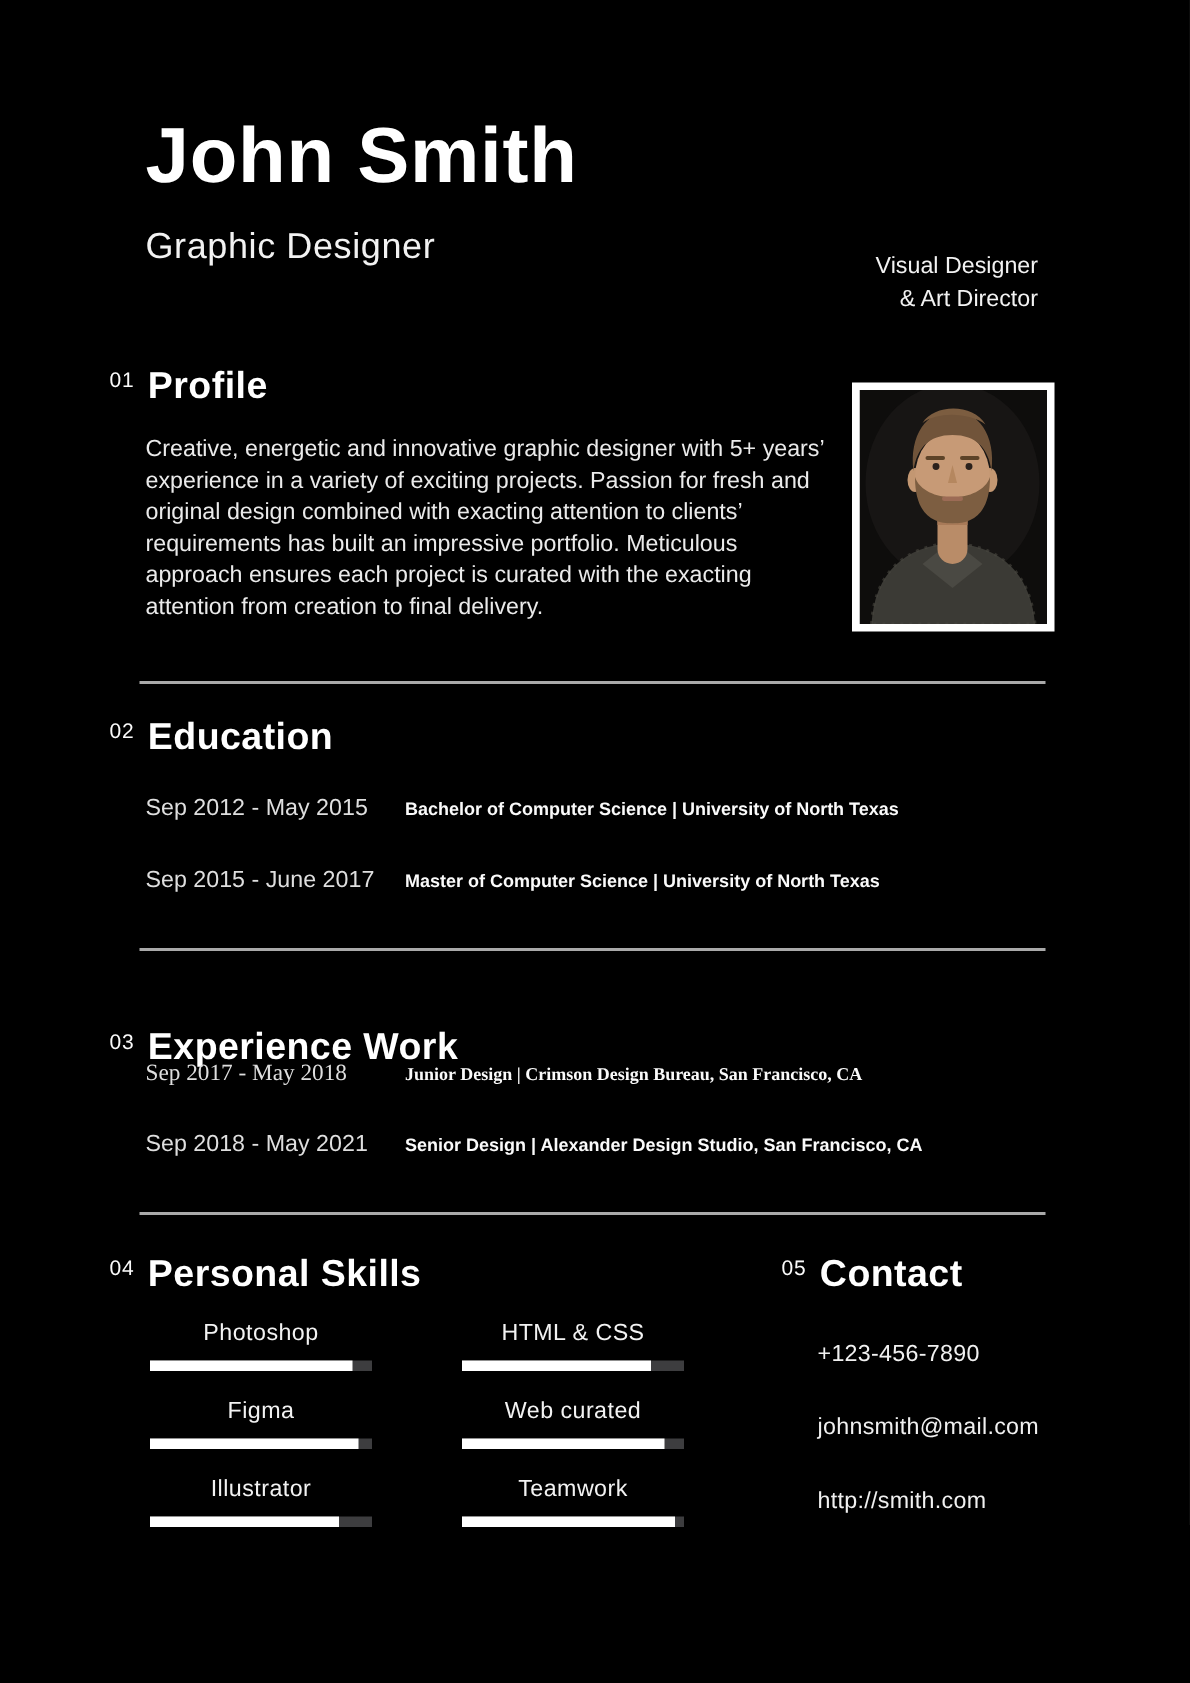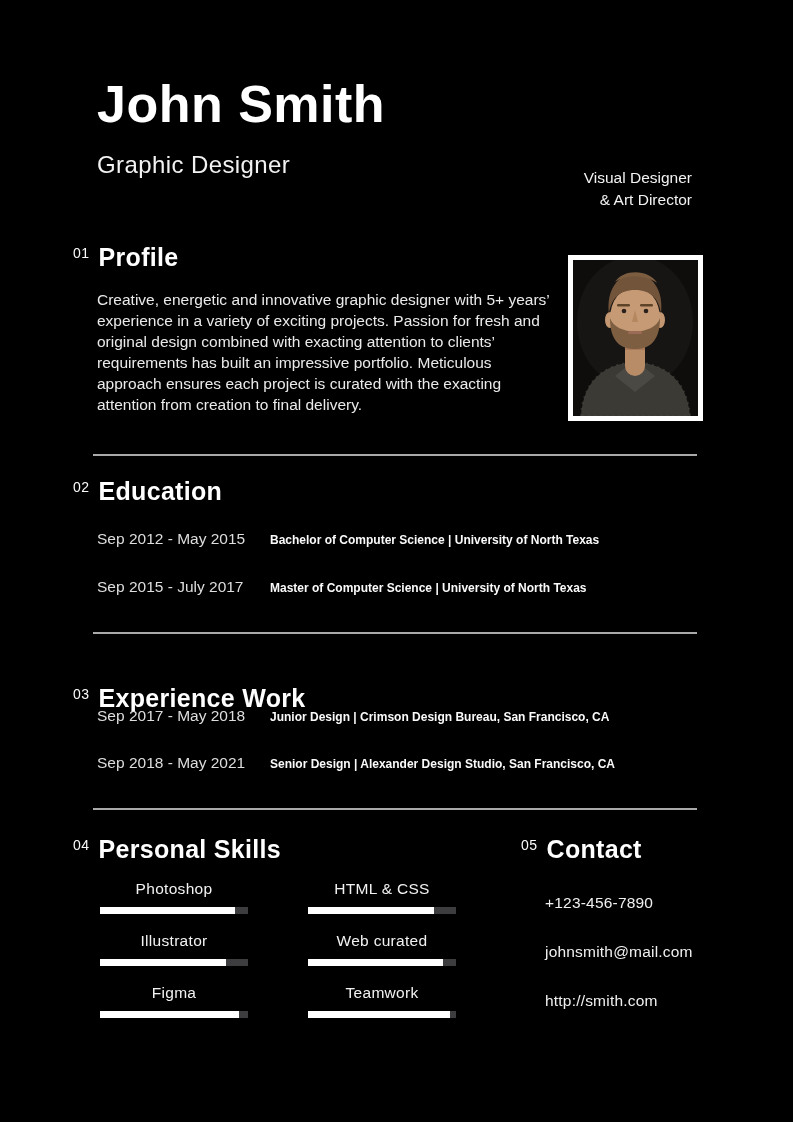--- a/index.html
+++ b/index.html
@@ -66,21 +66,21 @@
   #divider-1 { top: 454px; }
   #divider-2 { top: 632px; }
   #divider-3 { top: 808px; }
 
   
   .row { position: absolute; left: 97px; white-space: nowrap; font-size: 15.5px; }
   .row .dates { display: inline-block; width: 173px; color: #dedede; font-weight: 400; }
   .row .detail { font-size: 12px; font-weight: 700; color: #fafafa; }
   #edu-row-0 { top: 530px; }
   #edu-row-1 { top: 578px; }
-  #exp-row-0 { top: 707px; }
+  #exp-row-0 { top: 707px; font-family: Liberation Serif, serif; }
   #exp-row-1 { top: 754px; }
 
   
   .skills-col { position: absolute; top: 880px; width: 148px; }
   #skills-col-left  { left: 100px; }
   #skills-col-right { left: 308px; }
   .skill { margin-bottom: 18px; text-align: center; }
   .skill-label { font-size: 15.5px; font-weight: 400; color: #f2f2f2; letter-spacing: 0.3px; margin-bottom: 9px; }
   .skill-bar  { width: 148px; height: 7px; background: #3d3d3f; }
   .skill-fill { height: 7px; background: #ffffff; }
@@ -142,21 +142,21 @@
 
   <div class="divider" id="divider-1"></div>
 
   <div class="sec-head" id="education-head">
     <span class="sec-num">02</span><span class="sec-title">Education</span>
   </div>
   <div class="row" id="edu-row-0">
     <span class="dates">Sep 2012 - May 2015</span><span class="detail">Bachelor of Computer Science | University of North Texas</span>
   </div>
   <div class="row" id="edu-row-1">
-    <span class="dates">Sep 2015 - July 2017</span><span class="detail">Master of Computer Science | University of North Texas</span>
+    <span class="dates">Sep 2015 - June 2017</span><span class="detail">Master of Computer Science | University of North Texas</span>
   </div>
 
   <div class="divider" id="divider-2"></div>
 
   <div class="sec-head" id="experience-head">
     <span class="sec-num">03</span><span class="sec-title">Experience Work</span>
   </div>
   <div class="row" id="exp-row-0">
     <span class="dates">Sep 2017 - May 2018</span><span class="detail">Junior Design | Crimson Design Bureau, San Francisco, CA</span>
   </div>
@@ -171,29 +171,29 @@
   </div>
 
   <div class="skills-col" id="skills-col-left">
     <div class="skill">
       <div class="skill-label">Photoshop</div>
       <div class="skill-bar">
           <div class="skill-fill" style="width: 91%;"></div>
         </div>
     </div>
     <div class="skill">
+      <div class="skill-label">Figma</div>
+      <div class="skill-bar">
+          <div class="skill-fill" style="width: 94%;"></div>
+        </div>
+    </div>
+    <div class="skill">
       <div class="skill-label">Illustrator</div>
       <div class="skill-bar">
           <div class="skill-fill" style="width: 85%;"></div>
-        </div>
-    </div>
-    <div class="skill">
-      <div class="skill-label">Figma</div>
-      <div class="skill-bar">
-          <div class="skill-fill" style="width: 94%;"></div>
         </div>
     </div>
   </div>
 
   <div class="skills-col" id="skills-col-right">
     <div class="skill">
       <div class="skill-label">HTML &amp; CSS</div>
       <div class="skill-bar">
           <div class="skill-fill" style="width: 85%;"></div>
         </div>

